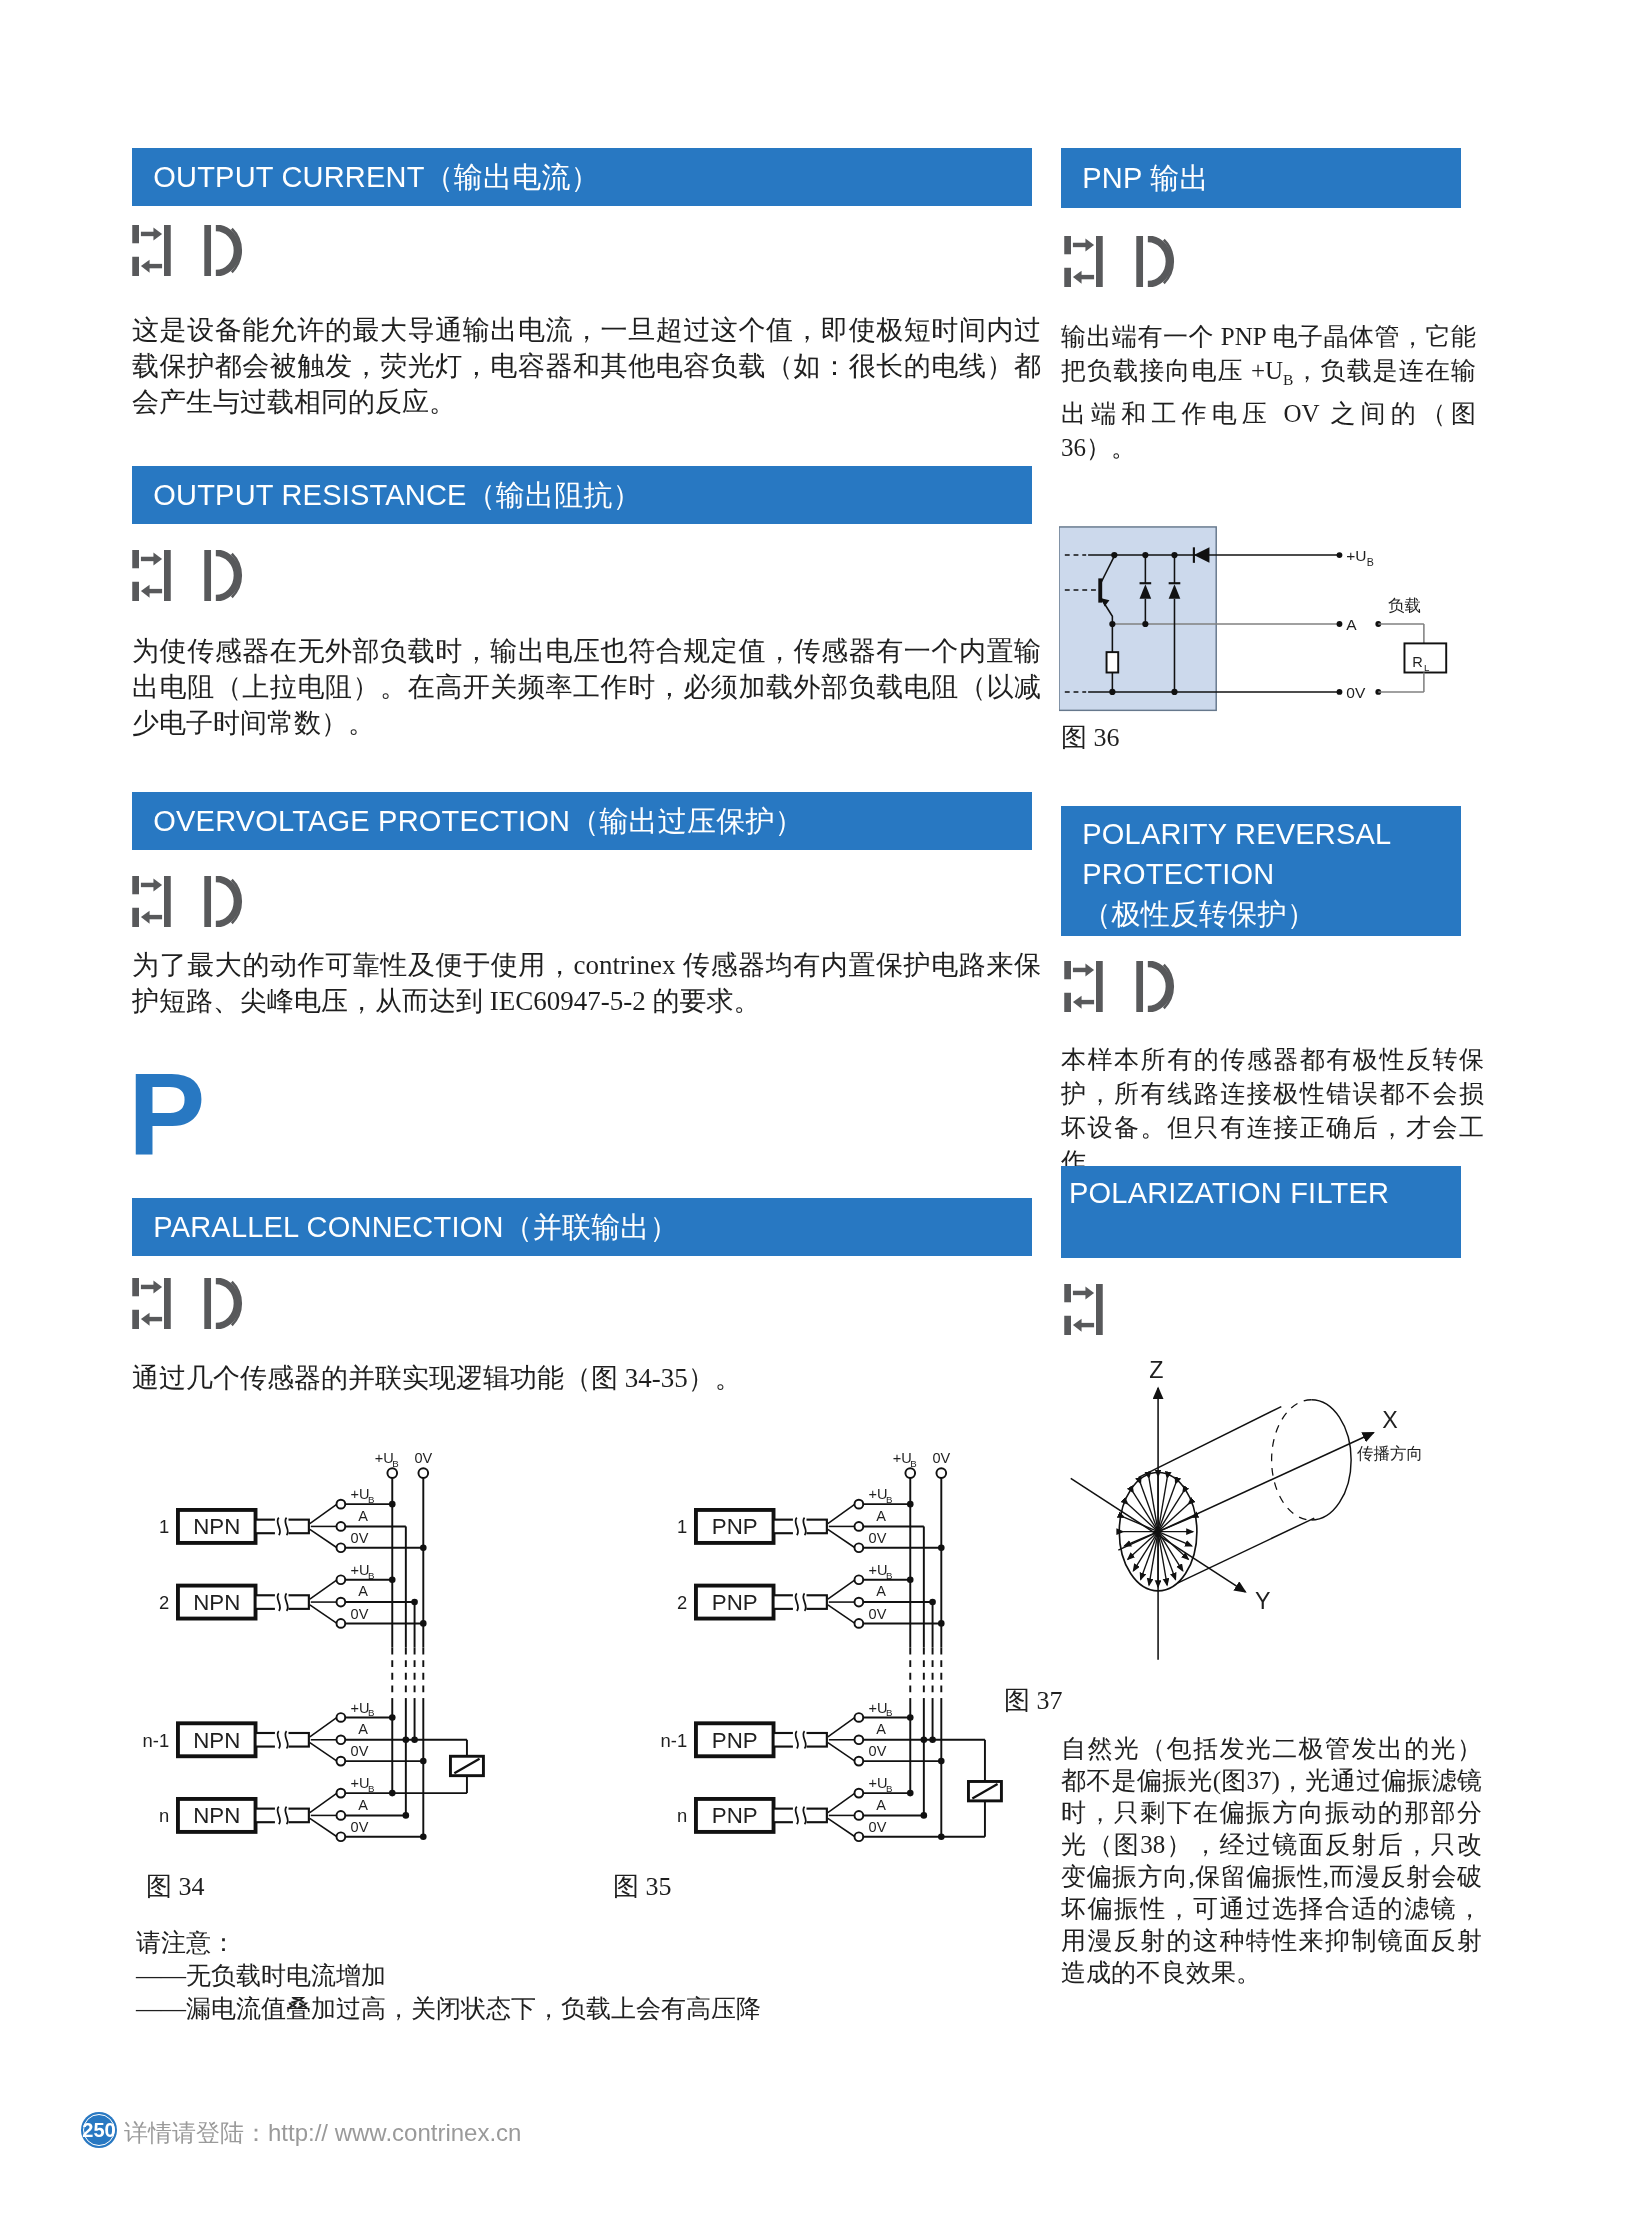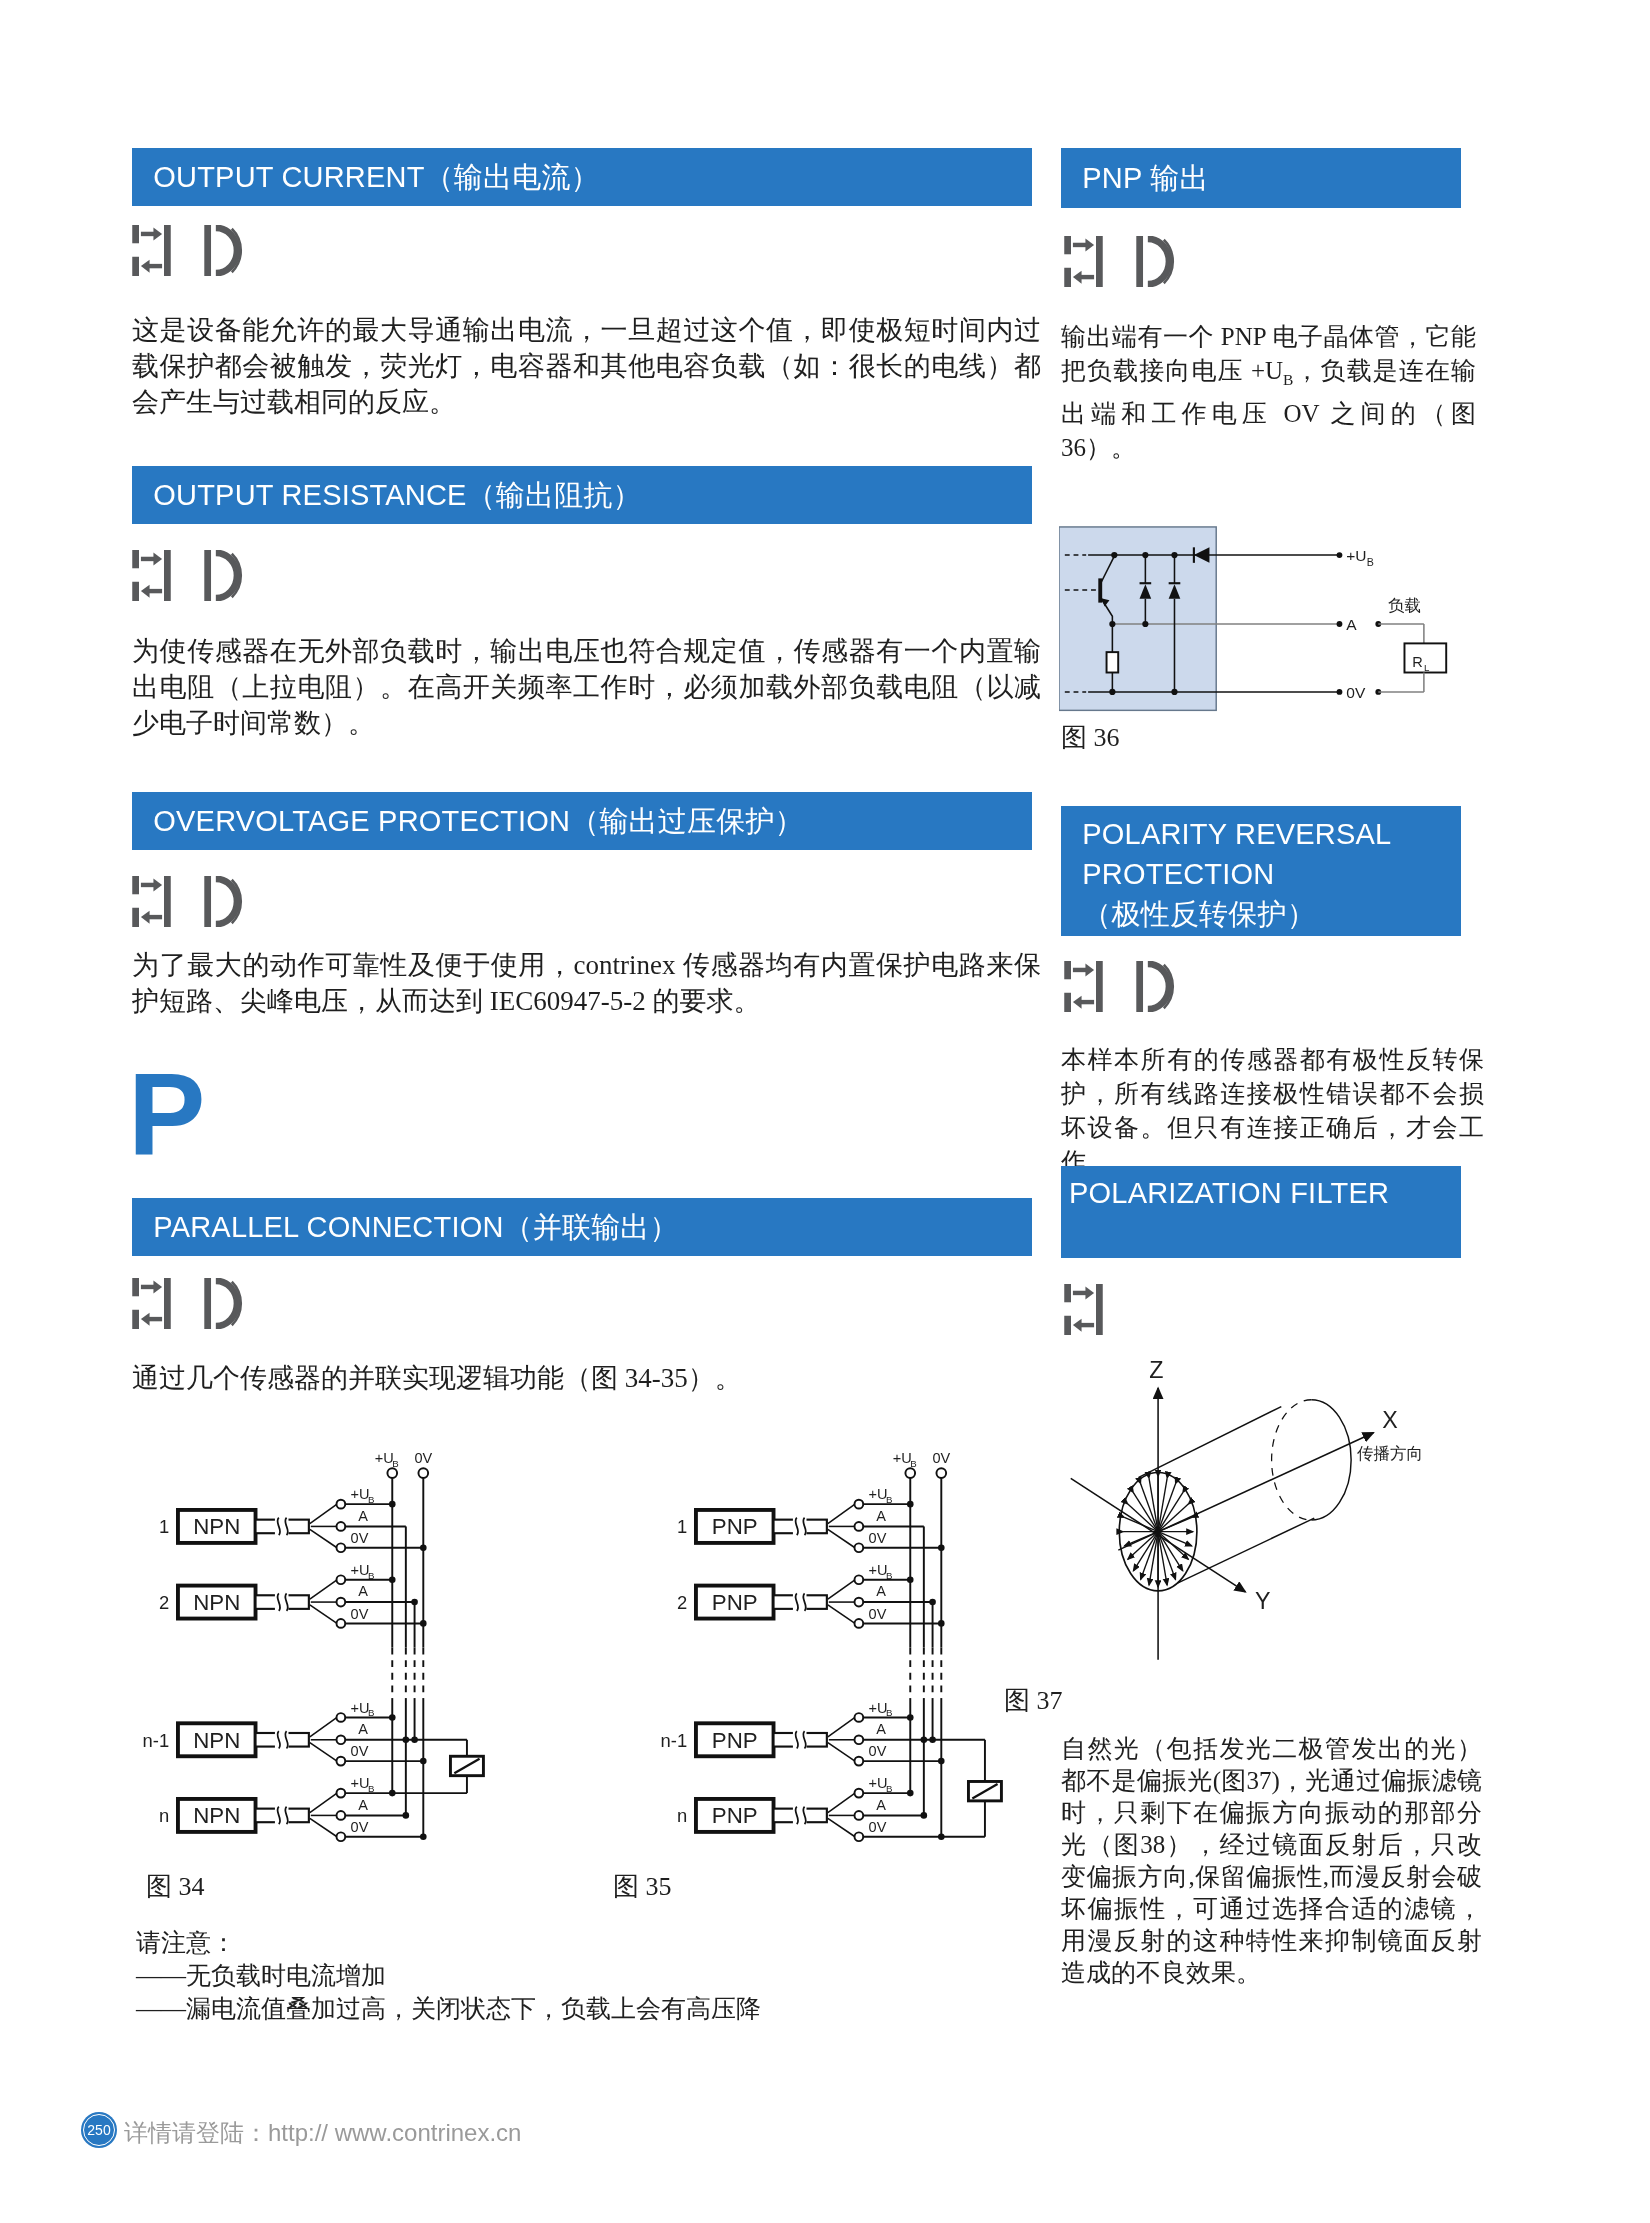--- a/index.html
+++ b/index.html
@@ -18,21 +18,21 @@
   .iconrow{display:flex;gap:33px;align-items:flex-start;}
   .caption{font-size:26px;color:var(--text);}
   .bigP{color:var(--accent);font-weight:bold;font-size:116px;line-height:1;}
   .note{font-size:25px;line-height:33px;}
   sub.ub{font-size:15.5px;}
   svg text{font-family:"Liberation Sans",sans-serif;fill:var(--text);}
   a.footer-link{color:var(--muted);text-decoration:none;font-size:24px;}
   .badge{width:36px;height:36px;border-radius:50%;background:var(--accent);position:relative;}
   .badge .ring{position:absolute;inset:1.9px;border:1.9px solid #fff;border-radius:50%;
                display:flex;align-items:center;justify-content:center;}
-  .badge .num{color:#fff;font-size:14px;font-weight:normal;}
+  .badge .num{color:#fff;font-size:20px;font-weight:bold;}
 </style>
 </head>
 <body>
 
 <div class="abs bar" style="left:132px;top:148px;width:900px;height:58px;line-height:58px;">
   <span class="pad">OUTPUT CURRENT（输出电流）</span>
 </div>
 <div class="abs iconrow" style="left:132px;top:225px;">
   <span><svg width="39" height="51" viewBox="0 0 40 53">
         <g fill="#58595b">

